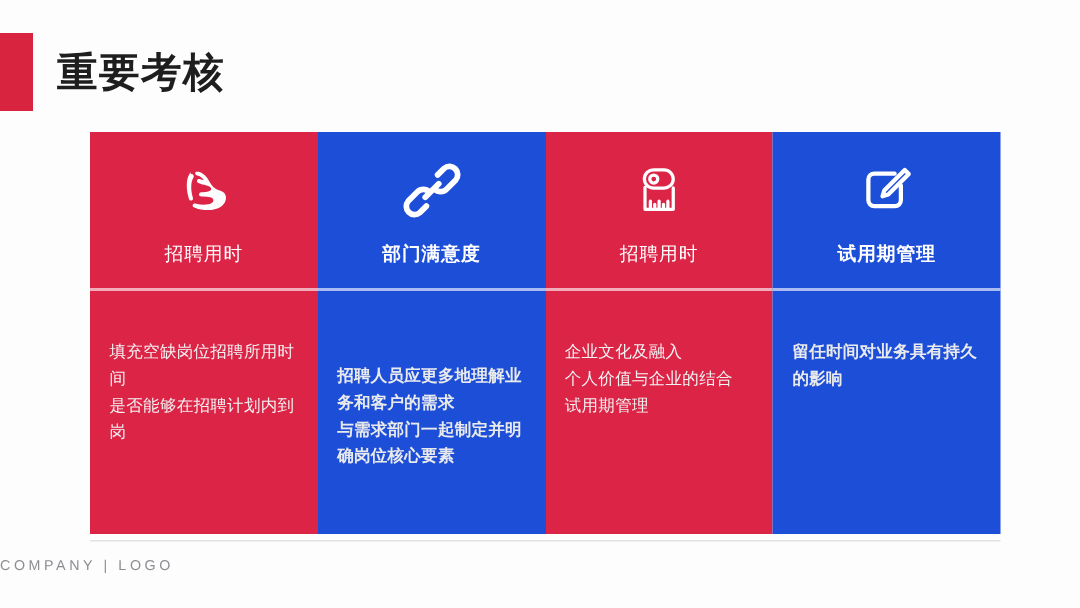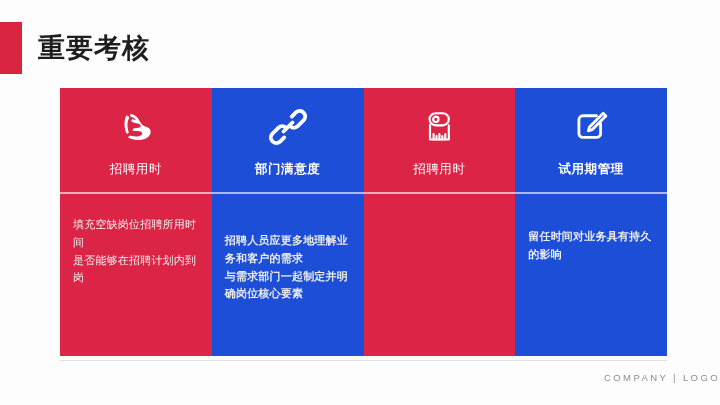--- a/index.html
+++ b/index.html
@@ -94,21 +94,21 @@
   }
 
   .card-divider {
     height: 2px;
     background: rgba(255,255,255,0.62);
     flex: 0 0 2px;
   }
 
   .card-body {
     flex: 1 1 auto;
-    padding: 22px 13px 0 13px;
+    padding: 33px 13px 0 13px;
     box-sizing: border-box;
   }
   .card-body p {
     margin: 0;
     font-size: 11px;
     line-height: 1.62;
     color: #f2f2f2;
     letter-spacing: 0.2px;
     word-break: break-all;
   }
@@ -121,21 +121,21 @@
     top: 360px;
     width: 607px;
     height: 1px;
     background: #e2e2e4;
   }
   .footer-text {
     position: absolute;
     left: 0;
     right: 0;
     top: 372px;
-    text-align: right;
+    text-align: left;
     font-size: 9.5px;
     letter-spacing: 2.4px;
     color: #8d8d93;
   }
 </style>
 </head>
 <body>
 
 <div class="slide">
 
@@ -191,37 +191,42 @@
               <path d="M20 7.5h8.5c4 0 7.3 3.3 7.3 7.3S32.5 22 28.5 22H20c-4 0-7.3-3.3-7.3-7.3S16 7.5 20 7.5z"></path>
               <circle cx="20.2" cy="14.8" r="3.2"></circle>
               <path d="M13.2 21.5v17.5h22.6V21.9"></path>
               <path d="M17.5 39v-6.5M21 39v-4M24.5 39v-6.5M28 39v-4M31.5 39v-6.5"></path>
             </g>
           </svg>
         </div>
         <div class="card-label">招聘用时</div>
       </div>
       <div class="card-divider"></div>
+      <div class="card-body">
+        <p style="white-space:pre-line;">企业文化及融入
+个人价值与企业的结合
+试用期管理</p>
+      </div>
     </div>
 
     <div class="card gray">
       <div class="card-head">
         <div class="card-icon">
           <svg width="40" height="40" viewBox="0 0 48 48" aria-hidden="true">
             <g fill="none" stroke="#ffffff" stroke-width="3.4" stroke-linecap="round" stroke-linejoin="round">
               <path d="M30.5 10.5H14.2A4.7 4.7 0 0 0 9.5 15.2v16.6a4.7 4.7 0 0 0 4.7 4.7h16.6a4.7 4.7 0 0 0 4.7-4.7V20"></path>
               <path d="M38.6 7.6l3.2 3.2-16.4 16.4-4.6 1.4 1.4-4.6z"></path>
             </g>
           </svg>
         </div>
         <div class="card-label">试用期管理</div>
       </div>
       <div class="card-divider"></div>
       <div class="card-body">
-        <p style="white-space:pre-line;margin-top:12px;">留任时间对业务具有持久的影响</p>
+        <p style="white-space:pre-line;">留任时间对业务具有持久的影响</p>
       </div>
     </div>
 
   </div>
 
   <div class="footer-rule"></div>
   <div class="footer-text">COMPANY  |  LOGO</div>
 
 </div>
 

